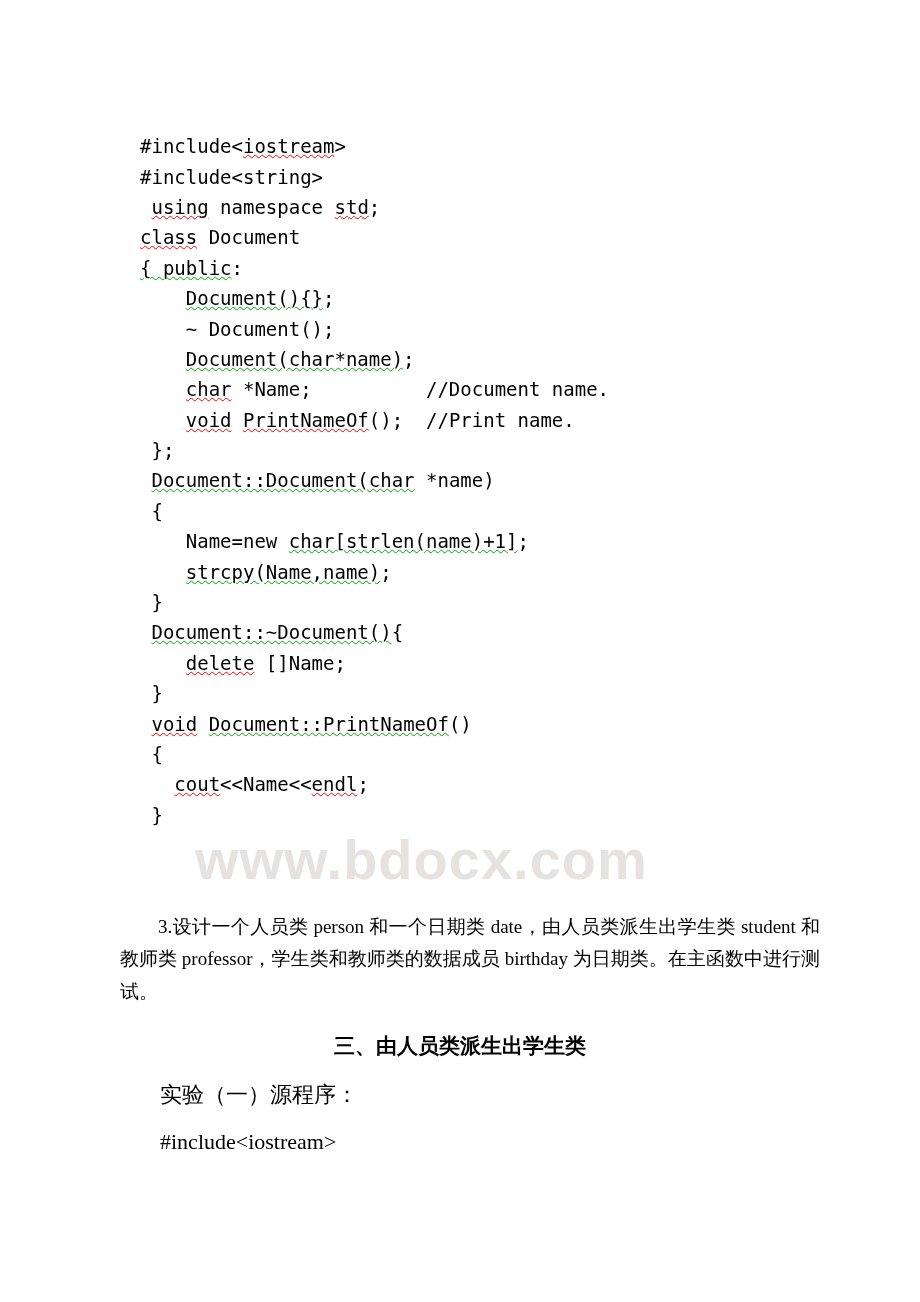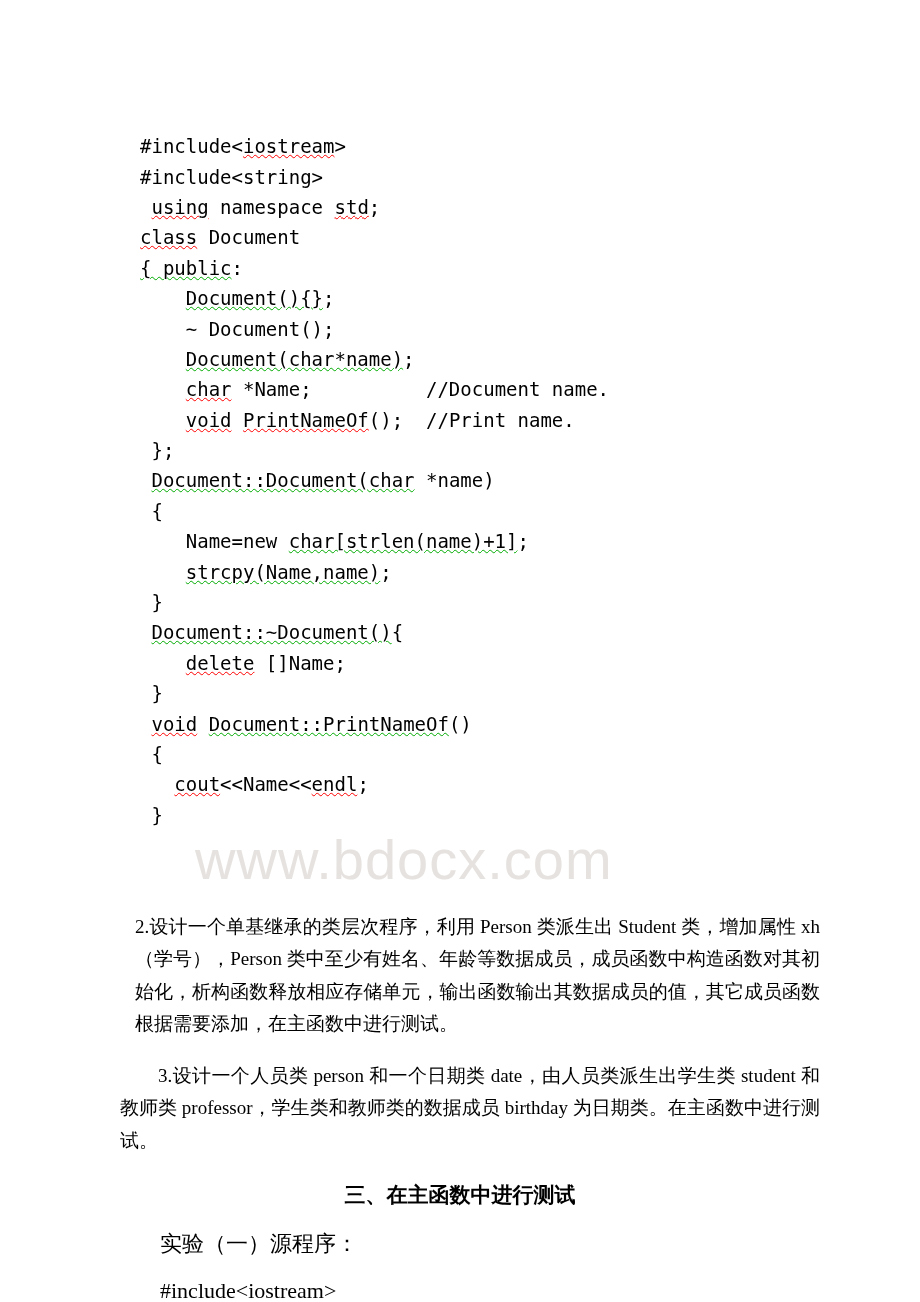--- a/index.html
+++ b/index.html
@@ -31,21 +31,21 @@
     }
     .squiggly-green {
       text-decoration: underline wavy #00aa00;
       text-decoration-thickness: 1px;
     }
     .watermark {
       position: absolute;
       bottom: -14px;
       left: 55px;
       font-size: 56px;
-      font-weight: normal;
+      font-weight: bold;
       color: #e6e2df;
       font-family: Arial, sans-serif;
       letter-spacing: 1px;
       z-index: 0;
       pointer-events: none;
     }
     .code-content {
       position: relative;
       z-index: 1;
     }
@@ -75,22 +75,21 @@
 </head>
 <body>
 
 <div class="page">
 
   <div class="code-block">
     <div class="watermark">www.bdocx.com</div>
     <div class="code-content" id="code-mount"><span class="code-line"><span>#include&lt;</span><span class="squiggly-red">iostream</span><span>&gt;</span></span><span class="code-line"><span>#include&lt;string&gt;</span></span><span class="code-line"><span> </span><span class="squiggly-red">using</span><span> namespace </span><span class="squiggly-red">std</span><span>;</span></span><span class="code-line"><span class="squiggly-red">class</span><span> Document</span></span><span class="code-line"><span class="squiggly-green">{ public</span><span>:</span></span><span class="code-line"><span>    </span><span class="squiggly-green">Document(){}</span><span>;</span></span><span class="code-line"><span>    ~ Document();</span></span><span class="code-line"><span>    </span><span class="squiggly-green">Document(char*name)</span><span>;</span></span><span class="code-line"><span>    </span><span class="squiggly-red">char</span><span> *Name;          //Document name.</span></span><span class="code-line"><span>    </span><span class="squiggly-red">void</span><span> </span><span class="squiggly-red">PrintNameOf</span><span>();  //Print name.</span></span><span class="code-line"><span> };</span></span><span class="code-line"><span> </span><span class="squiggly-green">Document::Document(char</span><span> *name)</span></span><span class="code-line"><span> {</span></span><span class="code-line"><span>    Name=new </span><span class="squiggly-green">char[strlen(name)+1]</span><span>;</span></span><span class="code-line"><span>    </span><span class="squiggly-green">strcpy(Name,name)</span><span>;</span></span><span class="code-line"><span> }</span></span><span class="code-line"><span> </span><span class="squiggly-green">Document::~Document()</span><span>{</span></span><span class="code-line"><span>    </span><span class="squiggly-red">delete</span><span> []Name;</span></span><span class="code-line"><span> }</span></span><span class="code-line"><span> </span><span class="squiggly-red">void</span><span> </span><span class="squiggly-green">Document::PrintNameOf</span><span>()</span></span><span class="code-line"><span> {</span></span><span class="code-line"><span>   </span><span class="squiggly-red">cout</span><span>&lt;&lt;Name&lt;&lt;</span><span class="squiggly-red">endl</span><span>;</span></span><span class="code-line"><span> }</span></span></div>
   </div>
 
-  <div class="paragraph first">2.设计一个单基继承的类层次程序，利用 Person 类派生出 Student 类，增加属性 xh（学号），Person 类中至少有姓名、年龄等数据成员，成员函数中构造函数对其初始化，析构函数释放相应存储单元，输出函数输出其数据成员的值，其它成员函数根据需要添加，在主函数中进行测试。</div>
 
   <div class="paragraph">3.设计一个人员类 person 和一个日期类 date，由人员类派生出学生类 student 和教师类 professor，学生类和教师类的数据成员 birthday 为日期类。在主函数中进行测试。</div>
 
-  <div class="heading">三、在主函数中进行测试</div>
+  <div class="heading">三、由人员类派生出学生类</div>
 
   <div class="body-line">实验（一）源程序：</div>
   <div class="body-line">#include&lt;iostream&gt;</div>
 
 </div>
 
 </body></html>

